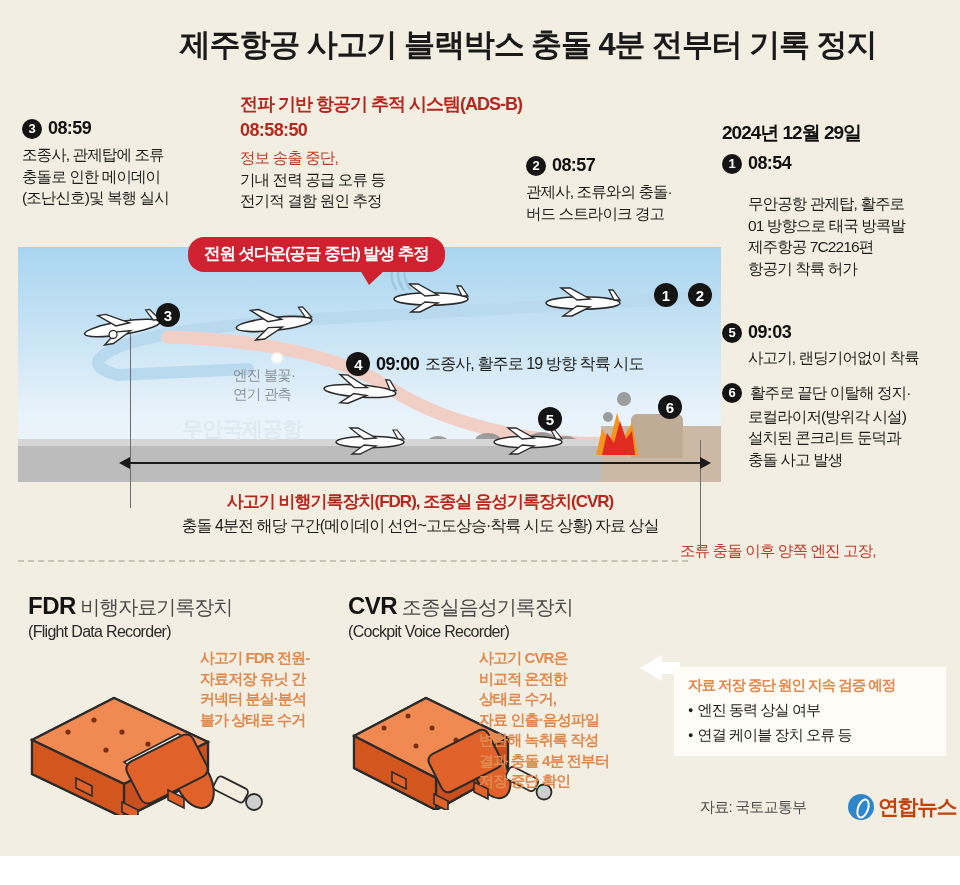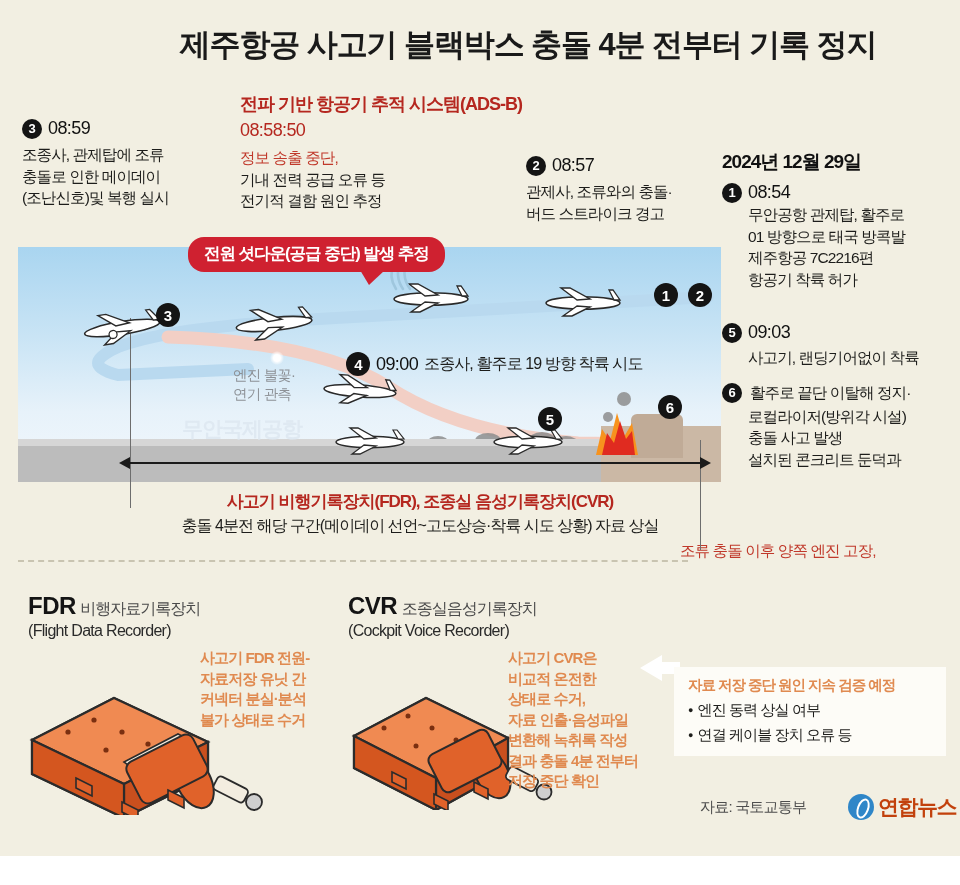--- a/index.html
+++ b/index.html
@@ -33,23 +33,23 @@
   .hdr.red { color: #b5271f; }
 
   .numrow { display: flex; align-items: center; gap: 6px; }
   .badge {
     display: inline-flex; align-items: center; justify-content: center;
     width: 20px; height: 20px; border-radius: 50%;
     background: #141414; color: #fff;
     font-size: 13px; font-weight: bold; line-height: 1;
     flex: 0 0 20px;
   }
-  .time { font-size: 18px; font-weight: normal; color: #111; letter-spacing: -0.6px; }
+  .time { font-size: 18px; font-weight: bold; color: #111; letter-spacing: -0.6px; }
   .time.red { color: #b5271f; }
-  .datehdr { font-size: 19px; font-weight: bold; color: #111; letter-spacing: -1px; white-space: nowrap; margin-top: 29px; }
+  .datehdr { font-size: 19px; font-weight: bold; color: #111; letter-spacing: -1px; white-space: nowrap; }
 
   
   .bodyind { margin-left: 26px; }
 
   
   .diagram {
     position: absolute; left: 18px; top: 247px;
     width: 703px; height: 235px;
     background: linear-gradient(180deg, #a9d5f0 0%, #c9e4f5 38%, #e7f2fa 70%, #f3f8fc 100%);
     overflow: hidden;
@@ -128,21 +128,21 @@
   .pill:before {
     content: ""; position: absolute; left: 34px; top: -13px;
     border-left: 6px solid transparent; border-right: 18px solid transparent;
     border-bottom: 14px solid #cf2130;
   }
 
   
   .device { position: absolute; }
   .dev-title { position: absolute; white-space: nowrap; }
   .dev-abbr { font-size: 24px; font-weight: bold; color: #141414; letter-spacing: -0.5px; }
-  .dev-kr { font-size: 16px; color: #4a4a4a; letter-spacing: -1px; }
+  .dev-kr { font-size: 20px; color: #4a4a4a; letter-spacing: -1px; }
   .dev-en { font-size: 16px; color: #2a2a2a; letter-spacing: -0.7px; margin-top: 2px; }
 
   .orange-note { position: absolute; font-size: 15px; line-height: 20.5px; color: #e08a50; letter-spacing: -0.9px; font-weight: bold; }
 
   
   .vbox {
     position: absolute; left: 674px; top: 667px; width: 272px;
     background: #fdfcf7; padding: 9px 12px 11px 14px;
   }
   .vbox .vt { font-size: 14.5px; font-weight: bold; color: #e08a50; letter-spacing: -1px; white-space: nowrap; }
@@ -209,21 +209,21 @@
       <div class="tline">버드 스트라이크 경고</div>
     </div>
   </div>
 
   <div class="tblock" style="left:722px; top:120px;">
     <div class="datehdr">2024년 12월 29일</div>
     <div class="numrow" style="margin-top:7px;">
       <span class="badge">1</span>
       <span class="time">08:54</span>
     </div>
-    <div class="bodyind" style="margin-top:1px;">
+    <div class="bodyind" style="margin-top:19px;">
       <div class="tline">무안공항 관제탑, 활주로</div>
       <div class="tline">01 방향으로 태국 방콕발</div>
       <div class="tline">제주항공 7C2216편</div>
       <div class="tline">항공기 착륙 허가</div>
     </div>
   </div>
 
   <div class="tblock" style="left:722px; top:322px;">
     <div class="numrow">
       <span class="badge">5</span>
@@ -234,22 +234,22 @@
     </div>
   </div>
 
   <div class="tblock" style="left:722px; top:382px;">
     <div class="numrow">
       <span class="badge">6</span>
       <span class="tline" style="margin-left:2px;">활주로 끝단 이탈해 정지·</span>
     </div>
     <div class="bodyind" style="margin-top:2px;">
       <div class="tline">로컬라이저(방위각 시설)</div>
+      <div class="tline">설치된 콘크리트 둔덕과</div>
       <div class="tline">충돌 사고 발생</div>
-      <div class="tline">설치된 콘크리트 둔덕과</div>
     </div>
   </div>
 
   <div class="diagram">
 
     <svg width="703" height="235" style="position:absolute;left:0;top:0;">
 
       <path d="M 690 50 L 300 72 Q 150 80 100 100 Q 60 118 100 128 L 230 122" stroke="#b9d9ef" stroke-width="12" fill="none" stroke-linecap="round"></path>
 
       <path d="M 150 90 Q 300 95 370 140 Q 440 186 560 196 L 690 198" stroke="#f2cfc5" stroke-width="13" fill="none" stroke-linecap="round"></path>
@@ -428,21 +428,21 @@
     <rect x="92" y="90" width="66" height="42" rx="7" fill="#e0622a" stroke="#2b2b2b" stroke-width="2" transform="rotate(-27 125 111)"></rect>
     <rect x="166" y="122" width="32" height="14" rx="4" fill="#f3ede0" stroke="#2b2b2b" stroke-width="1.8" transform="rotate(27 182 129)"></rect>
     <circle cx="204" cy="142" r="7.5" fill="#cfcfcf" stroke="#2b2b2b" stroke-width="1.8"></circle>
     <g fill="#e0622a" stroke="#2b2b2b" stroke-width="1.6">
       <polygon points="52,122 66,129 66,139 52,132"></polygon>
       <polygon points="94,144 108,151 108,161 94,154"></polygon>
       <polygon points="134,132 148,139 148,149 134,142"></polygon>
     </g>
   </svg>
 
-  <div class="orange-note" style="left:508px; top:648px;">
+  <div class="orange-note" style="left:479px; top:648px;">
     <div>사고기 CVR은</div>
     <div>비교적 온전한</div>
     <div>상태로 수거,</div>
     <div>자료 인출·음성파일</div>
     <div>변환해 녹취록 작성</div>
     <div>결과 충돌 4분 전부터</div>
     <div>저장 중단 확인</div>
   </div>
 
   <div class="warrow"></div>

